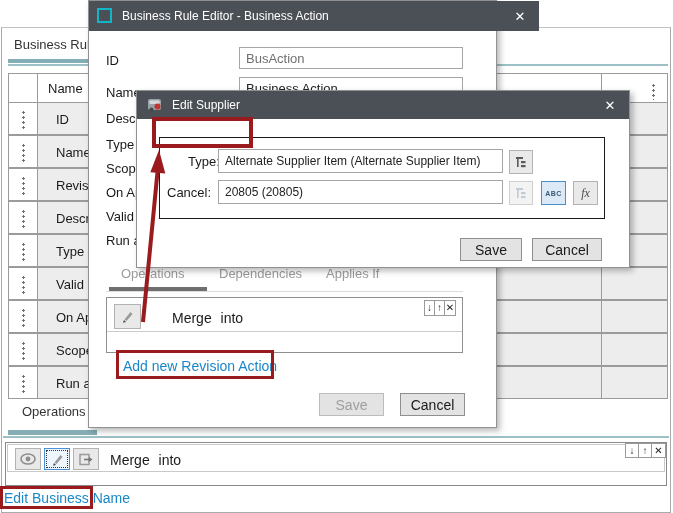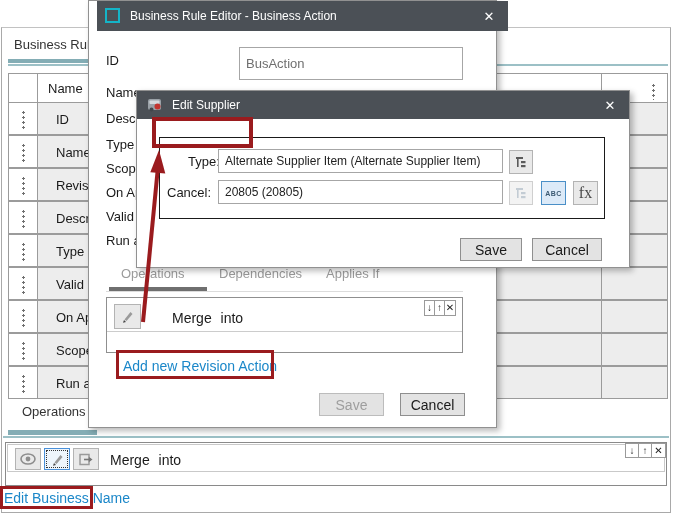--- a/index.html
+++ b/index.html
@@ -180,36 +180,37 @@
   <div class="abs mini" style="left:638px;top:443px;width:14px;height:15px;">
       <span>↑</span>
     </div>
   <div class="abs mini" style="left:651px;top:443px;width:15px;height:15px;">
       <span>✕</span>
     </div>
 
   <a class="abs link txt" style="left:4px;top:490px;text-decoration:none;" href="#">Edit Business Name</a>
 
   <div class="abs dialog" style="left:88px;top:0;width:409px;height:428px;">
-    <div class="abs titlebar" style="left:8px;top:0;width:411px;height:30px;">
+    <div class="abs titlebar" style="left:0;top:0;width:450px;height:30px;">
       <span class="abs" style="left:8px;top:7px;width:15px;height:15px;border:2px solid #14b4c8;"></span>
       <span class="abs title-text txt" style="left:33px;top:8px;">Business Rule Editor - Business Action</span>
       <span class="abs close-x" style="right:8px;top:4px;width:22px;height:22px;">✕</span>
     </div>
 
     <span class="abs field-label txt" style="left:17px;top:52px;">ID</span>
     <span class="abs field-label txt" style="left:17px;top:84px;">Name</span>
     <span class="abs field-label txt" style="left:17px;top:110px;">Description</span>
     <span class="abs field-label txt" style="left:17px;top:136px;">Type</span>
     <span class="abs field-label txt" style="left:17px;top:160px;">Scope</span>
     <span class="abs field-label txt" style="left:17px;top:184px;">On Apply</span>
     <span class="abs field-label txt" style="left:17px;top:208px;">Valid On</span>
     <span class="abs field-label txt" style="left:17px;top:232px;">Run as</span>
 
-    <input class="abs input" style="left: 150px; top: 46px; width: 224px; height: 33px; color: rgb(111, 111, 111);" readonly="" value="BusAction">
+    <input class="abs input" style="left: 150px; top: 46px; width: 224px; height: 22px; color: rgb(111, 111, 111);" readonly="" value="BusAction">
+    <input class="abs input" style="left: 150px; top: 76px; width: 224px; height: 22px;" readonly="" value="Business Action">
 
     <span class="abs tab txt" style="left:32px;top:265px;">Operations</span>
     <span class="abs tab txt" style="left:130px;top:265px;">Dependencies</span>
     <span class="abs tab txt" style="left:237px;top:265px;">Applies If</span>
     <div class="abs" style="left:20px;top:286px;width:98px;height:5px;background:#6f6f6f;"></div>
     <div class="abs" style="left:17px;top:290px;width:357px;height:1px;background:#dcdcdc;"></div>
 
     <div class="abs" style="left:17px;top:296px;width:357px;height:56px;border:1px solid #8f8f8f;background:#fff;">
       <div class="abs" style="left:0;top:0;width:355px;height:34px;border-bottom:1px solid #cccccc;"></div>
       <div class="abs icon-btn" style="left:7px;top:6px;width:27px;height:25px;">
@@ -270,21 +271,21 @@
         <rect x="1" y="1" width="7" height="2" fill="#c3ccd4"></rect>
         <rect x="2" y="3" width="1.6" height="8" fill="#c3ccd4"></rect>
         <rect x="6" y="5" width="4.5" height="2.2" fill="#c3ccd4"></rect>
         <rect x="6" y="9" width="4.5" height="2.2" fill="#c3ccd4"></rect>
       </svg>
     </div>
     <div class="abs" style="left:404px;top:90px;width:25px;height:24px;background:#dceaf8;border:1px solid #4a8fc7;display:flex;align-items:center;justify-content:center;">
       <span style="font-size:7px;font-weight:bold;color:#3c5a73;letter-spacing:.5px;">ABC</span>
     </div>
     <div class="abs icon-btn" style="left:436px;top:90px;width:25px;height:24px;">
-      <span style="font-family:'Liberation Serif',serif;font-size:16px;color:#4a4a4a;">fx</span>
+      <span style="font-family:'Liberation Serif',serif;font-style:italic;font-size:12px;color:#4a4a4a;">fx</span>
     </div>
 
     <div class="abs btn" style="left:323px;top:147px;width:62px;height:23px;">Save</div>
     <div class="abs btn" style="left:395px;top:147px;width:70px;height:23px;">Cancel</div>
   </div>
 
   <div class="abs red-box" style="left:152px;top:117px;width:101px;height:31px;"></div>
   <div class="abs red-box thin" style="left:116px;top:350px;width:158px;height:29px;"></div>
   <div class="abs red-box thin" style="left:0px;top:486px;width:93px;height:23px;"></div>
 

